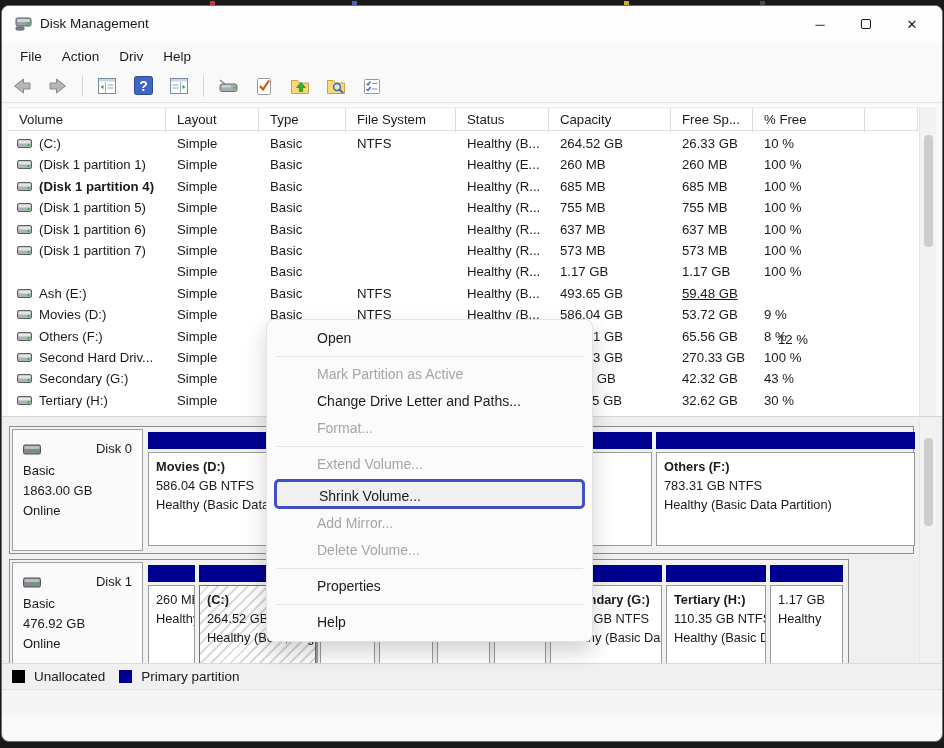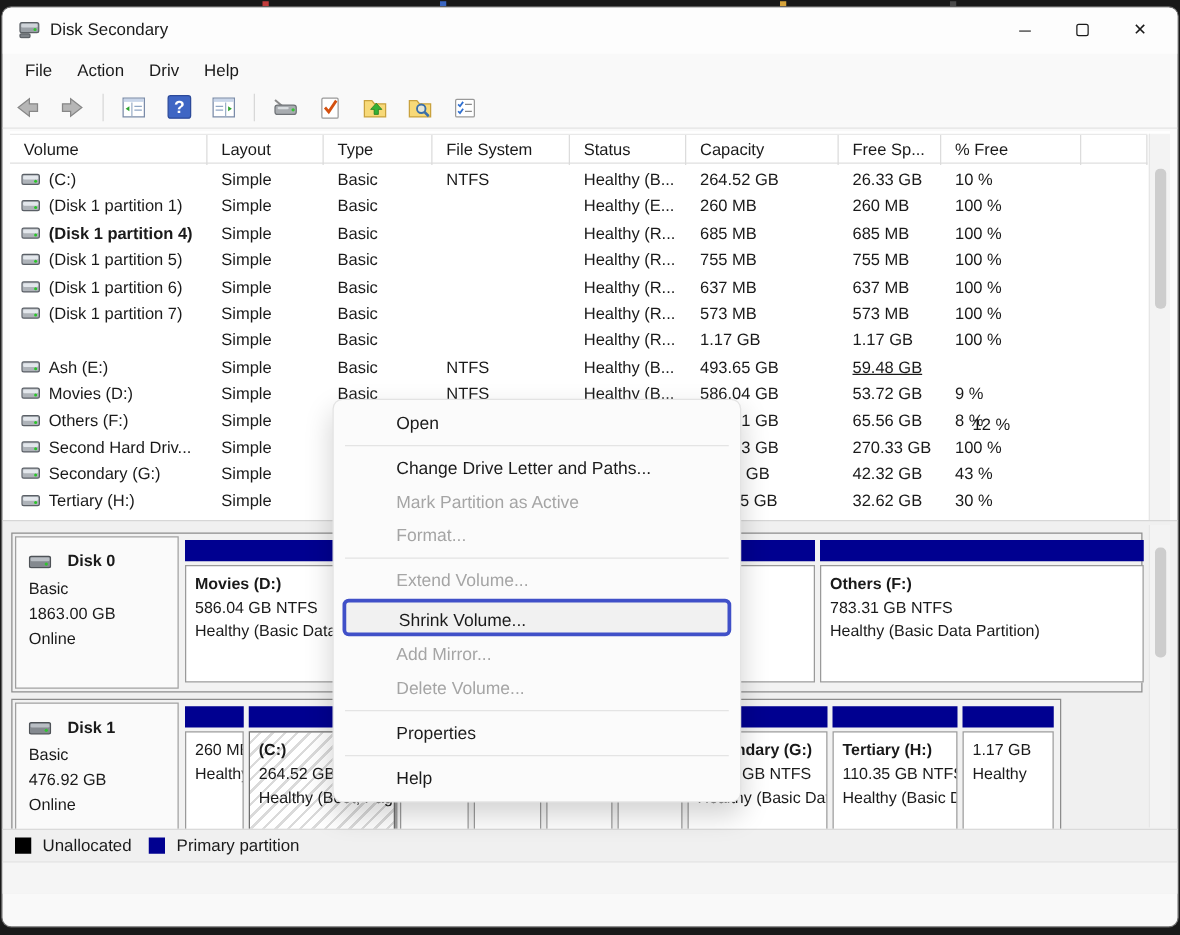--- a/index.html
+++ b/index.html
@@ -35,21 +35,21 @@
   .tc { position:absolute; top:0; height:21px; line-height:21px; font-size:13.2px; padding-left:11px; white-space:nowrap; overflow:hidden; }
   .tc.c-vol { display:flex; align-items:center; gap:7px; padding-left:9px; }
 
   .vscroll { position:absolute; top:2px; right:0; width:17px; background:#f3f3f3; border-left:1px solid #e6e6e6; }
   .vscroll .thumb { position:absolute; left:4px; width:9px; background:#cdcdcd; border-radius:4px; }
 
   
   .disk-pane { position:absolute; left:0; top:410px; right:0; bottom:26px; background:#f0f0f0; border-top:1px solid #d6d6d6; }
   .disk-row { position:absolute; background:#f2f2f2; border:1px solid #8c8c8c; }
   .disk-label { position:absolute; left:2px; top:2px; bottom:2px; width:131px; background:#fafafa; border:1px solid #a0a0a0; padding:9px 10px; font-size:13px; line-height:1.55; }
-  .disk-label .dname { font-weight:bold; display:flex; align-items:center; gap:13px; margin-bottom:2px; }
+  .disk-label .dname { font-weight:normal; display:flex; align-items:center; gap:13px; margin-bottom:2px;justify-content:space-between; }
   .part { position:absolute; top:5px; bottom:7px; }
   .pbar { height:17px; margin-bottom:3px; }
   .pbody { position:absolute; top:20px; left:0; right:0; bottom:0; background:#ffffff; border:1px solid #9a9a9a; padding:4px 7px; font-size:12.8px; line-height:1.5; white-space:nowrap; overflow:hidden; }
   .pbody .pname { font-weight:bold; }
   .part.selected .pbody { background:repeating-linear-gradient(135deg,#ffffff 0 5px,#dadada 5px 7px); border:1px solid #6e6e6e; box-shadow:2px 2px 0 #9f9f9f; }
 
   
   .legend { position:absolute; left:0; right:0; bottom:26px; height:26px; background:#f0f0f0; border-top:1px solid #dadada; display:flex; align-items:center; gap:14px; padding-left:10px; font-size:13.5px; }
   .leg-item { display:flex; align-items:center; gap:9px; }
   .leg-swatch { width:13px; height:13px; }
@@ -76,21 +76,21 @@
 
   <div class="titlebar">
     <span class="title-ico">
       <svg width="17" height="15" viewBox="0 0 17 15">
         <rect x="1" y="2" width="15" height="8" rx="1.5" fill="#9aa0a6" stroke="#5c6166"></rect>
         <rect x="2" y="3" width="13" height="3" rx="1" fill="#cfd4d9"></rect>
         <circle cx="13" cy="7.5" r="1.2" fill="#2fc52f"></circle>
         <rect x="1" y="11" width="8" height="3" rx="1" fill="#7d8287" stroke="#5c6166"></rect>
       </svg>
     </span>
-    <span class="title-text">Disk Secondary</span>
+    <span class="title-text">Disk Management</span>
     <div class="winbtns">
       <div class="winbtn">
           <span>─</span>
         </div>
       <div class="winbtn">
           <span class="maxbox"></span>
         </div>
       <div class="winbtn">
           <span>✕</span>
         </div>
@@ -554,22 +554,22 @@
         <span class="leg-swatch" style="background: rgb(0, 0, 144);"></span>
         <span>Primary partition</span>
       </div>
     </div>
     <div class="statusbar"></div>
   </div>
 
   <div class="ctx" id="ctxmenu">
       <div class="ctx-item">Open</div>
       <div class="ctx-sep"></div>
+      <div class="ctx-item disabled">Mark Partition as Active</div>
       <div class="ctx-item">Change Drive Letter and Paths...</div>
-      <div class="ctx-item disabled">Mark Partition as Active</div>
       <div class="ctx-item disabled">Format...</div>
       <div class="ctx-sep"></div>
       <div class="ctx-item disabled">Extend Volume...</div>
       <div class="ctx-item highlighted">Shrink Volume...</div>
       <div class="ctx-item disabled">Add Mirror...</div>
       <div class="ctx-item disabled">Delete Volume...</div>
       <div class="ctx-sep"></div>
       <div class="ctx-item">Properties</div>
       <div class="ctx-sep"></div>
       <div class="ctx-item">Help</div>

